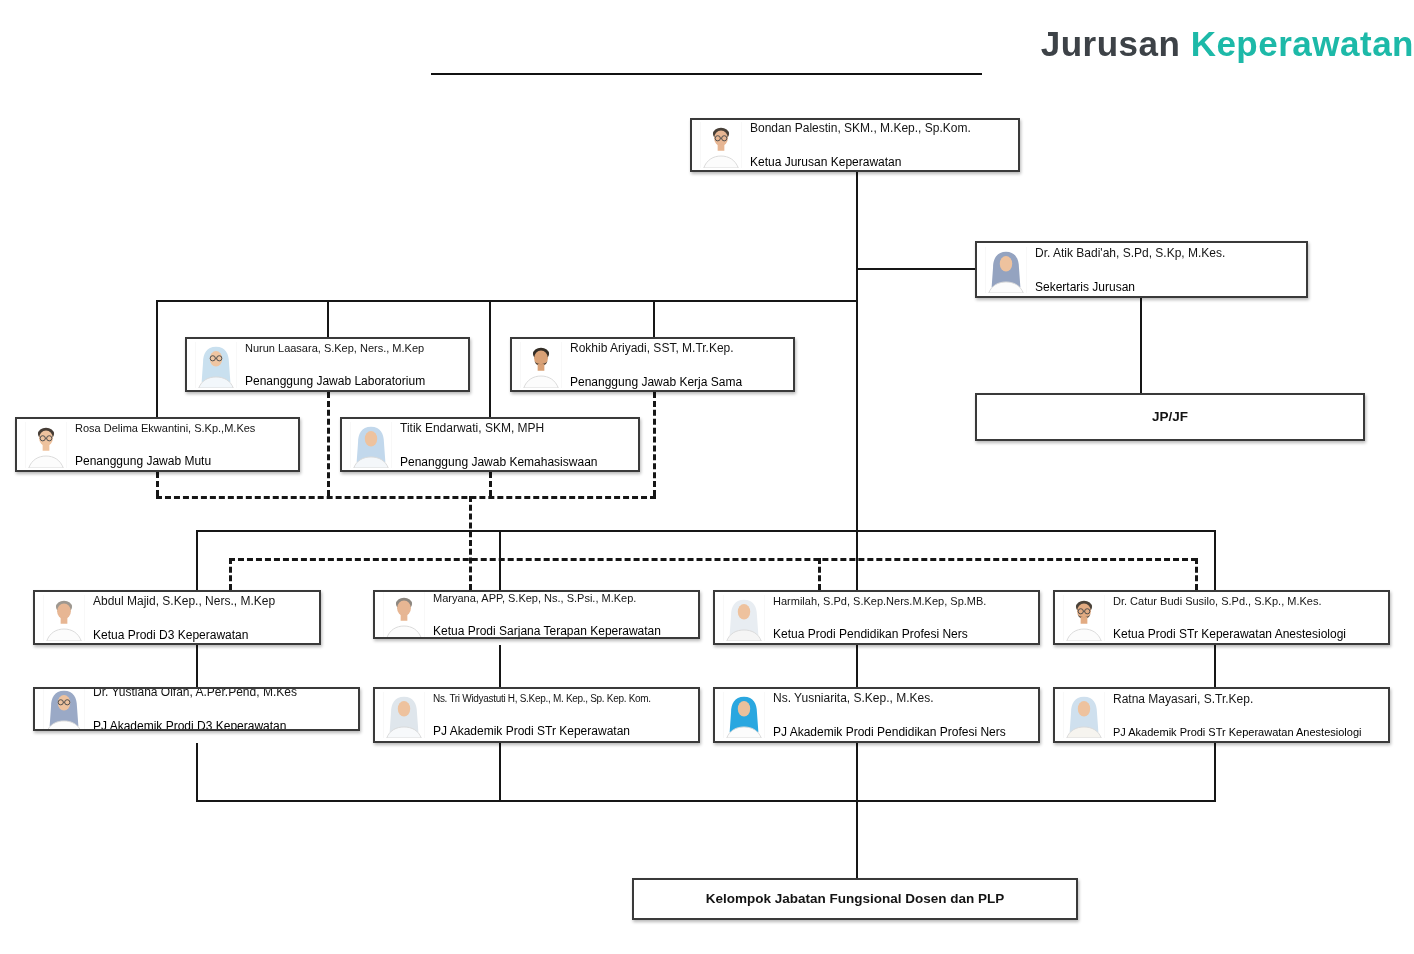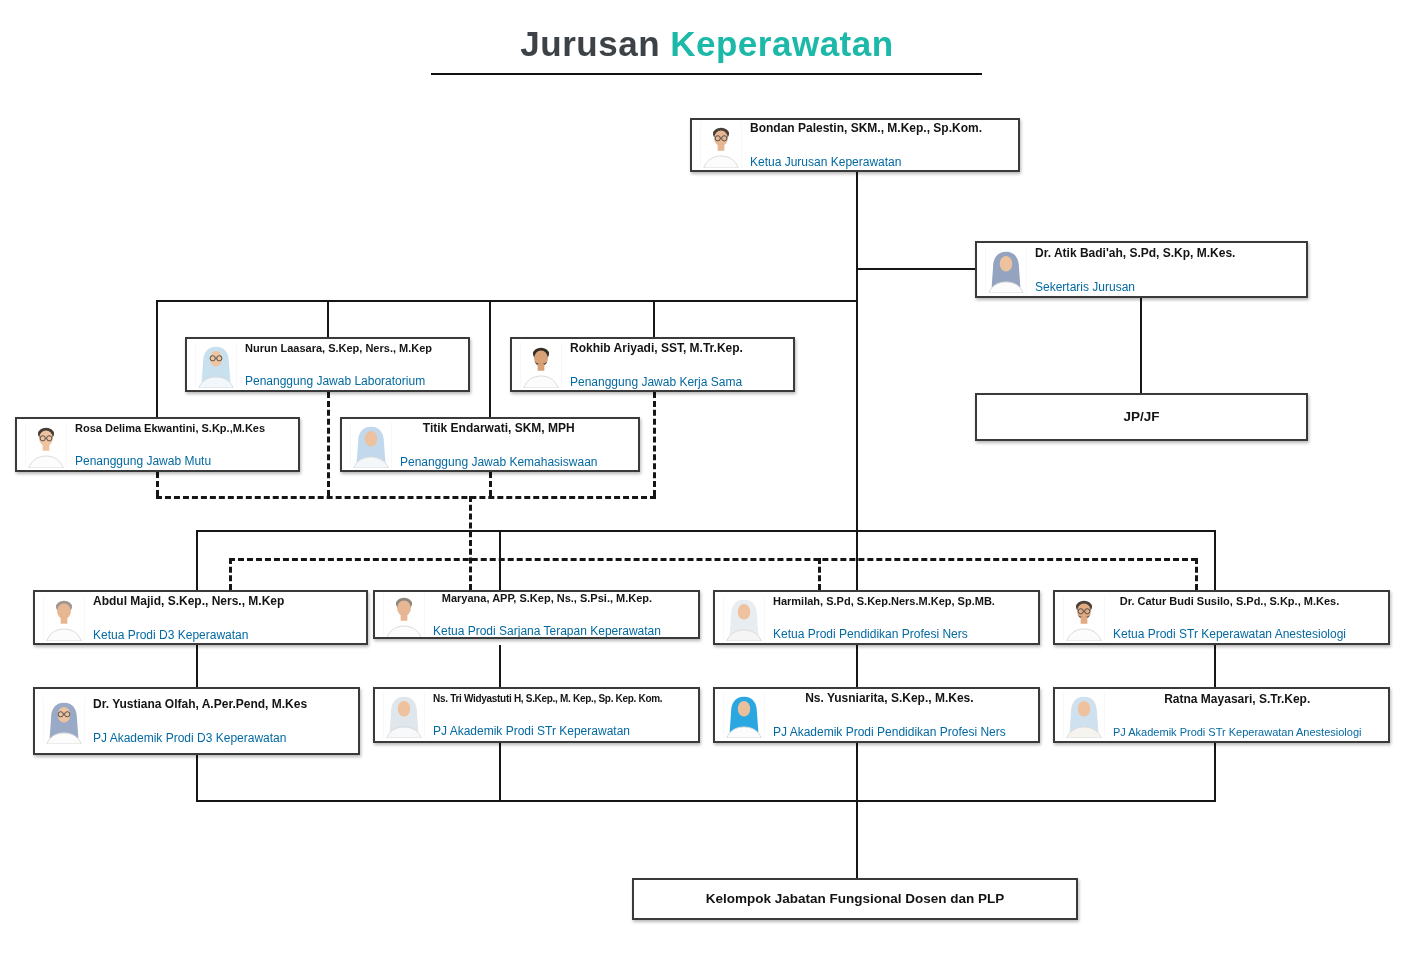--- a/index.html
+++ b/index.html
@@ -1,36 +1,36 @@
 <!DOCTYPE html>
 <html><head>
 <meta charset="utf-8">
 <style>
   html,body{margin:0;padding:0;background:#ffffff;}
   .stage{position:relative;width:1414px;height:954px;background:#ffffff;overflow:hidden;
          font-family:"Liberation Sans","DejaVu Sans",sans-serif;}
   
-  .title{position:absolute;top:24px;left:0;width:100%;text-align:center;
+  .title{position:absolute;top:24px;left:0;width:100%;text-align:right;
          font-size:35px;font-weight:bold;color:#3d4247;letter-spacing:0.5px;}
   .title .accent{color:#1db9a8;}
   .underline{position:absolute;top:73px;left:431px;width:551px;border-top:2px solid #111;}
   
   .ln{position:absolute;}
   .h{height:0;border-top:2px solid #161616;}
   .v{width:0;border-left:2px solid #161616;}
   .dh{height:0;border-top:3px dashed #161616;}
   .dv{width:0;border-left:3px dashed #161616;}
   
   .pbox{position:absolute;background:#fff;border:2px solid #3a3a3a;box-sizing:border-box;
         display:flex;align-items:center;gap:8px;padding:0 4px 0 8px;
         box-shadow:1px 2px 3px rgba(0,0,0,0.28);overflow:hidden;}
   .photo{flex:0 0 42px;width:42px;height:46px;display:block;background:#f7f7f7;}
   .ptext{min-width:0;}
-  .pname{font-weight:bold;font-size:12px;color:#141414;white-space:nowrap;margin-bottom:4px;text-align:center;}
-  .prole{font-size:12px;color:#0369a1;white-space:nowrap;margin-top:20px;}
+  .pname{font-weight:normal;font-size:12px;color:#141414;white-space:nowrap;margin-bottom:4px;}
+  .prole{font-size:12px;color:#000000;white-space:nowrap;margin-top:20px;}
   .n11 .pname{font-size:11px;}
   .n10 .pname{font-size:10px;letter-spacing:-0.3px;}
   .r11 .prole{font-size:11px;}
   
   .ubox{position:absolute;background:#fff;border:2px solid #3a3a3a;box-sizing:border-box;
         display:flex;flex-direction:column;align-items:center;justify-content:center;
         text-align:center;font-weight:bold;font-size:13.5px;color:#141414;line-height:1.45;
         box-shadow:1px 2px 3px rgba(0,0,0,0.28);}
 </style>
 </head>
@@ -165,21 +165,21 @@
           <path d="M21 5 C11 5 7.5 13 7.5 21 L6 42 L36 42 L34.5 21 C34.5 13 31 5 21 5 Z" fill="#c2d8ec"></path>
           <ellipse cx="21" cy="17.5" rx="6.5" ry="8" fill="#eec29e"></ellipse>
           <path d="M3 48 C6 40 13 36.5 21 36.5 C29 36.5 36 40 39 48 Z" fill="#f4f7fa" stroke="#d9d9d9" stroke-width="1"></path>
         </svg></span>
     <div class="ptext">
         <div class="pname">Titik Endarwati, SKM, MPH</div>
     <div class="prole">Penanggung Jawab Kemahasiswaan</div>
       </div>
   </div>
 
-  <div class="pbox" style="left:33px;top:590px;width:335px;height:55px">
+  <div class="pbox" style="left:33px;top:590px;width:288px;height:55px">
     <span class="photo"><svg width="42" height="46" viewBox="0 0 42 48" xmlns="http://www.w3.org/2000/svg">
           <rect width="42" height="48" fill="#ffffff"></rect>
           <ellipse cx="21" cy="12.5" rx="8.4" ry="6.6" fill="#9e9890"></ellipse>
           <ellipse cx="21" cy="17" rx="7.2" ry="8.2" fill="#e7b693"></ellipse>
           <rect x="17.5" y="23" width="7" height="7" fill="#e7b693"></rect>
           <path d="M3 48 C6 39.5 13 35.5 21 35.5 C29 35.5 36 39.5 39 48 Z" fill="#fcfcfc" stroke="#d9d9d9" stroke-width="1"></path>
         </svg></span>
     <div class="ptext">
         <div class="pname">Abdul Majid, S.Kep., Ners., M.Kep</div>
     <div class="prole">Ketua Prodi D3 Keperawatan</div>
@@ -226,21 +226,21 @@
             <circle cx="24.4" cy="17" r="2.7"></circle>
             <path d="M20.3 17 L21.7 17"></path>
           </g>
         </svg></span>
     <div class="ptext">
         <div class="pname">Dr. Catur Budi Susilo, S.Pd., S.Kp., M.Kes.</div>
     <div class="prole">Ketua Prodi STr Keperawatan Anestesiologi</div>
       </div>
   </div>
 
-  <div class="pbox" style="left:33px;top:687px;width:327px;height:68px">
+  <div class="pbox" style="left:33px;top:687px;width:327px;height:44px">
     <span class="photo"><svg width="42" height="46" viewBox="0 0 42 48" xmlns="http://www.w3.org/2000/svg">
           <rect width="42" height="48" fill="#ffffff"></rect>
           <path d="M21 5 C11 5 7.5 13 7.5 21 L6 42 L36 42 L34.5 21 C34.5 13 31 5 21 5 Z" fill="#9aa9c6"></path>
           <ellipse cx="21" cy="17.5" rx="6.5" ry="8" fill="#eec29e"></ellipse>
           <path d="M3 48 C6 40 13 36.5 21 36.5 C29 36.5 36 40 39 48 Z" fill="#fcfcfc" stroke="#d9d9d9" stroke-width="1"></path>
           <g fill="none" stroke="#4a4a4a" stroke-width="1">
             <circle cx="17.6" cy="17" r="2.7"></circle>
             <circle cx="24.4" cy="17" r="2.7"></circle>
             <path d="M20.3 17 L21.7 17"></path>
           </g>
@@ -283,21 +283,21 @@
           <path d="M21 5 C11 5 7.5 13 7.5 21 L6 42 L36 42 L34.5 21 C34.5 13 31 5 21 5 Z" fill="#2aa7e0"></path>
           <ellipse cx="21" cy="17.5" rx="6.5" ry="8" fill="#eac09c"></ellipse>
           <path d="M3 48 C6 40 13 36.5 21 36.5 C29 36.5 36 40 39 48 Z" fill="#fcfcfc" stroke="#d9d9d9" stroke-width="1"></path>
         </svg></span>
     <div class="ptext">
         <div class="pname">Ns. Yusniarita, S.Kep., M.Kes.</div>
     <div class="prole">PJ Akademik Prodi Pendidikan Profesi Ners</div>
       </div>
   </div>
 
-  <div class="ubox" style="left:975px;top:393px;width:333px;height:48px">
+  <div class="ubox" style="left:975px;top:393px;width:390px;height:48px">
     <div>JP/JF</div>
   </div>
 
   <div class="ubox" style="left:632px;top:878px;width:446px;height:42px">
     <div>Kelompok Jabatan Fungsional Dosen dan PLP</div>
   </div>
 
 </div>
 
 </body></html>

